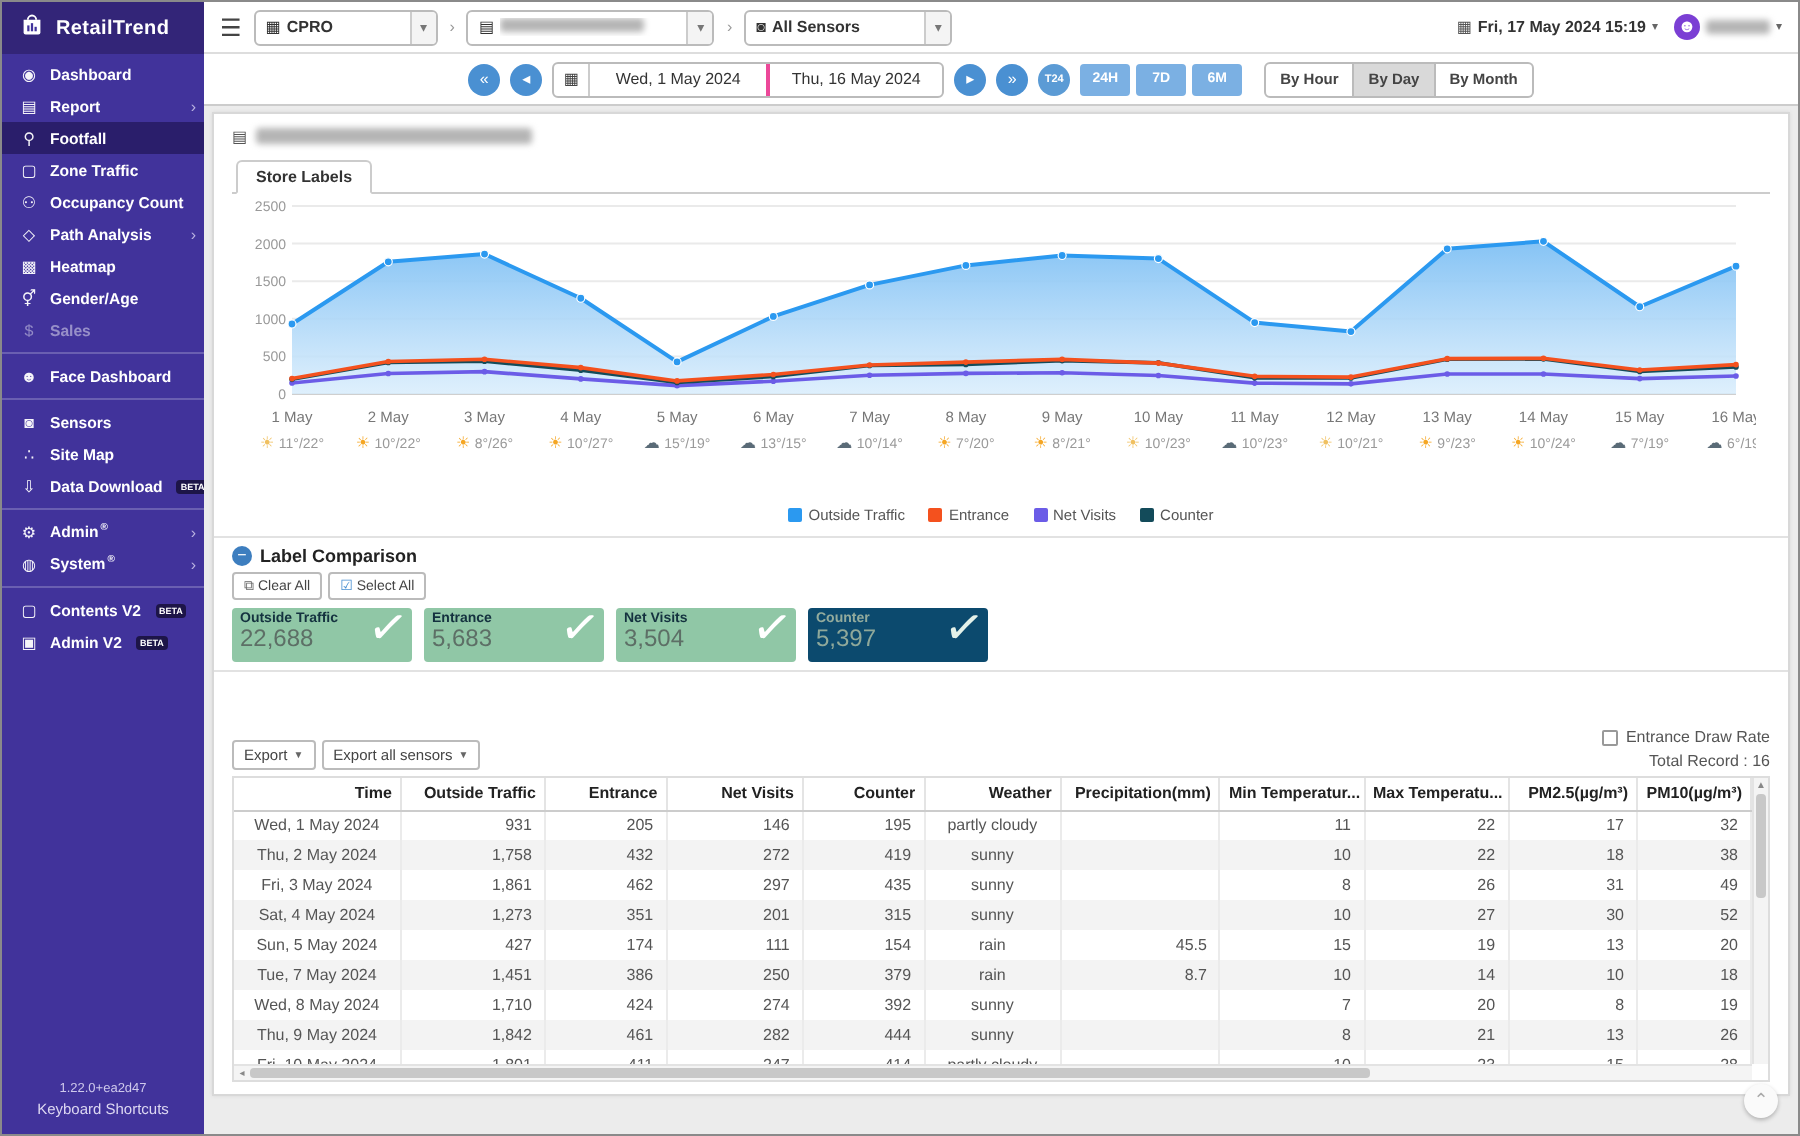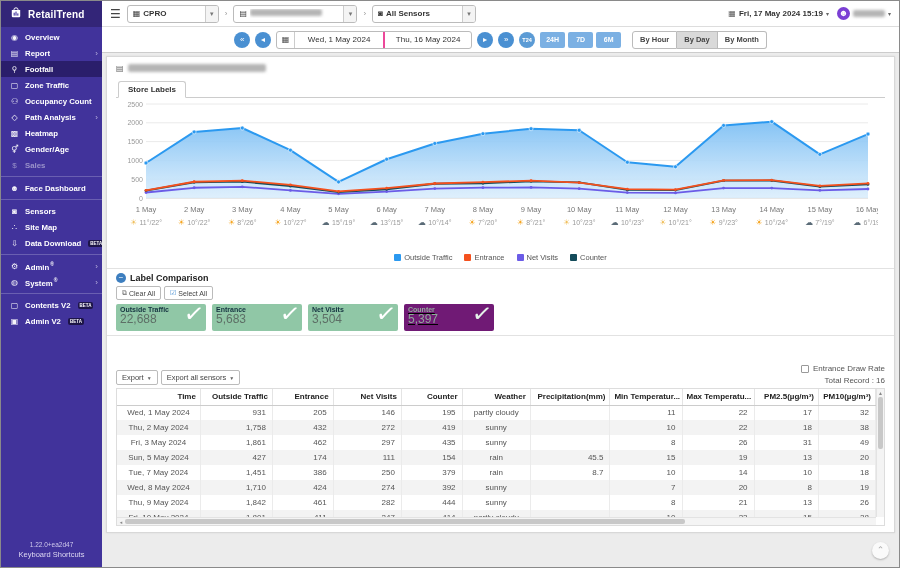--- a/index.html
+++ b/index.html
@@ -72,21 +72,21 @@
   
   .lc-head { display:flex; align-items:center; gap:4px; }
   .lc-toggle { width:10px; height:10px; border-radius:50%; background:#3d7ebf; color:#fff; font-size:8px; line-height:9px; text-align:center; cursor:pointer; }
   .lc-title { font-size:9px; font-weight:bold; color:#222; }
   .lc-btns { display:flex; gap:3px; margin:3px 0 4px; }
   .lc-btn { height:14px; border:1px solid #bbb; border-radius:2px; background:#fff; font-size:7px; color:#444; display:flex; align-items:center; gap:2px; padding:0 5px; cursor:pointer; }
   .lc-btn .bi { font-size:7px; color:#4a90d2; }
   .lc-cards { display:flex; gap:6px; }
   .lc-card { width:90px; height:27px; border-radius:2px; padding:2px 4px; position:relative; overflow:hidden; cursor:pointer; }
   .lc-card.on { background:#90c7a6; }
-  .lc-card.off { background:#701a75;text-decoration:underline; }
+  .lc-card.off { background:#0c4a6e; }
   .lc-card .cl { font-size:7px; font-weight:bold; color:#14323f; }
   .lc-card.off .cl { color:#93ab9d; }
   .lc-card .cv { font-size:12px; color:#5d6f66; margin-top:-1px; }
   .lc-card.off .cv { color:#8fa89a; }
   .lc-card .chk { position:absolute; right:2px; top:-4px; font-size:24px; color:#fff; transform:rotate(8deg); font-weight:bold; }
   .lc-card.off .chk { color:#e4f1e9; }
 
   
   .tbl-controls { display:flex; align-items:flex-end; margin-top:2px; }
   .exp-btns { display:flex; gap:3px; }
@@ -129,21 +129,21 @@
             <rect x="6.6" y="11" width="1.6" height="4.2" fill="#41339b"></rect>
             <rect x="9.2" y="9.4" width="1.6" height="5.8" fill="#41339b"></rect>
             <rect x="11.8" y="12" width="1.6" height="3.2" fill="#41339b"></rect>
           </svg>
       </span>
       <span class="logo-name">RetailTrend</span>
     </div>
     <div class="nav" id="sidebar-nav">
         <div class="nav-item">
           <span class="nicon">◉</span>
-          <span class="nlabel">Overview</span>
+          <span class="nlabel">Dashboard</span>
         </div>
         <div class="nav-item">
           <span class="nicon">▤</span>
           <span class="nlabel">Report</span>
           <span class="chev">›</span>
         </div>
         <div class="nav-item active">
           <span class="nicon">⚲</span>
           <span class="nlabel">Footfall</span>
         </div>
@@ -559,20 +559,33 @@
                   <td class="num">297</td>
                   <td class="num">435</td>
                   <td class="ctr">sunny</td>
                   <td class="num"></td>
                   <td class="num">8</td>
                   <td class="num">26</td>
                   <td class="num">31</td>
                   <td class="num">49</td>
                 </tr>
                 <tr>
+                  <td class="ctr">Sat, 4 May 2024</td>
+                  <td class="num">1,273</td>
+                  <td class="num">351</td>
+                  <td class="num">201</td>
+                  <td class="num">315</td>
+                  <td class="ctr">sunny</td>
+                  <td class="num"></td>
+                  <td class="num">10</td>
+                  <td class="num">27</td>
+                  <td class="num">30</td>
+                  <td class="num">52</td>
+                </tr>
+                <tr>
                   <td class="ctr">Sun, 5 May 2024</td>
                   <td class="num">427</td>
                   <td class="num">174</td>
                   <td class="num">111</td>
                   <td class="num">154</td>
                   <td class="ctr">rain</td>
                   <td class="num">45.5</td>
                   <td class="num">15</td>
                   <td class="num">19</td>
                   <td class="num">13</td>

